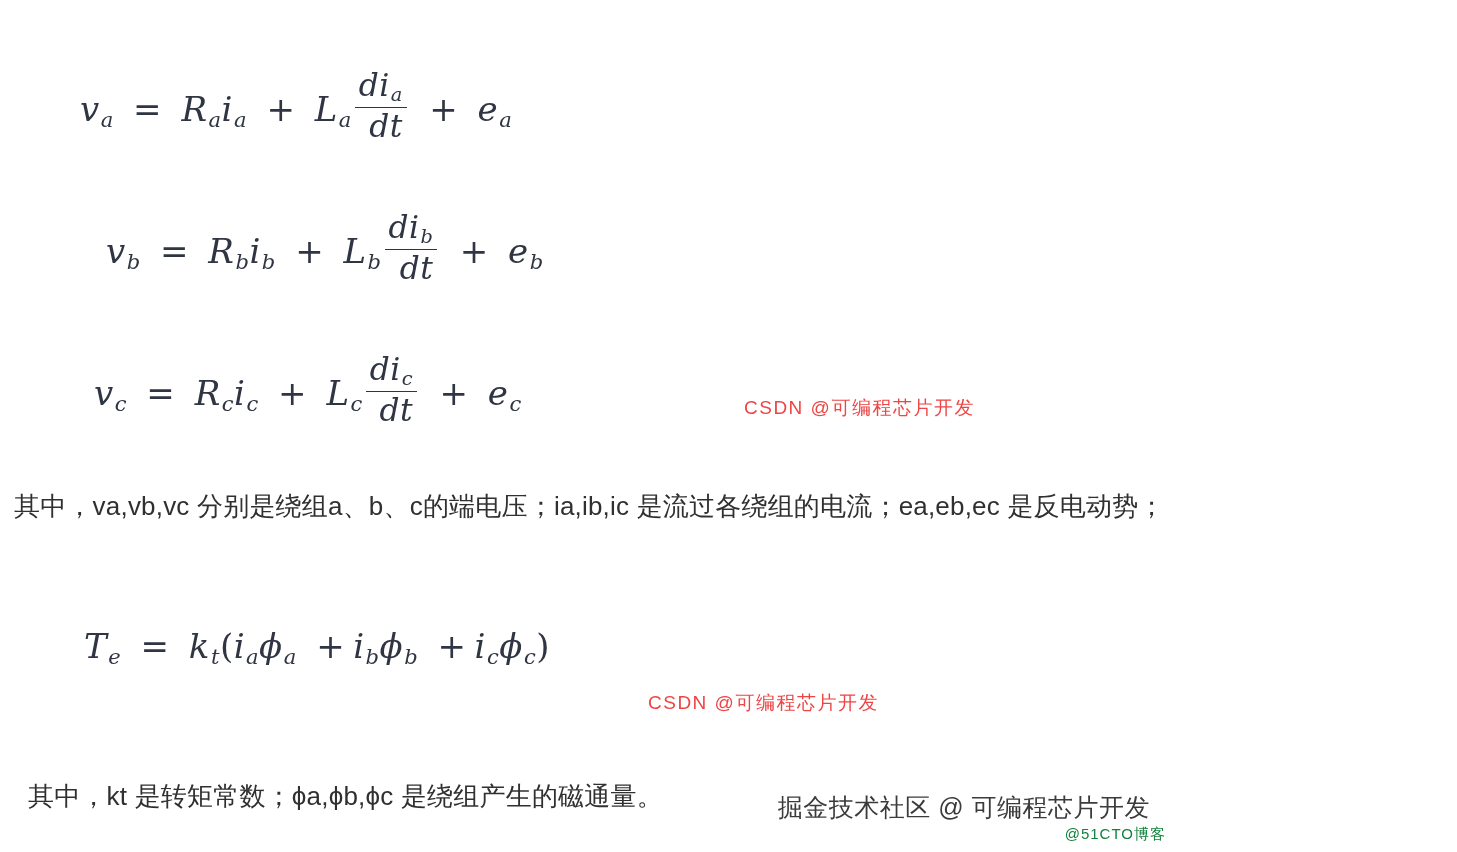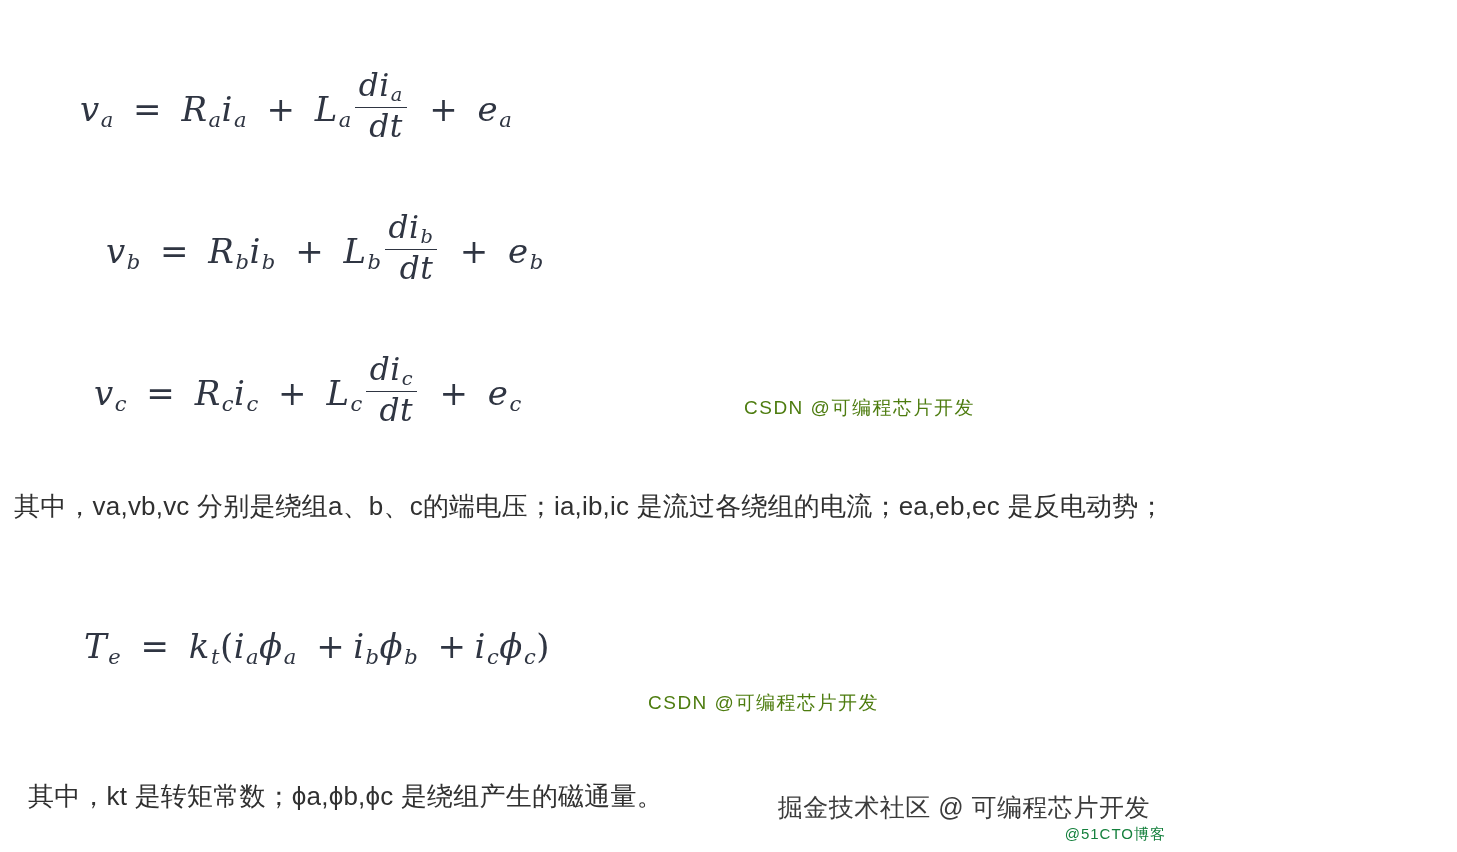--- a/index.html
+++ b/index.html
@@ -72,21 +72,21 @@
     font-family: "Liberation Sans", sans-serif;
     font-size: 26px;
     line-height: 48px;
     color: #303030;
     letter-spacing: 0.2px;
   }
 
   
   .watermark {
     position: absolute;
-    color: #4d7c0f;
+    color: #ef4444;
     font-size: 19px;
     font-family: "Liberation Sans", sans-serif;
     letter-spacing: 1.5px;
     user-select: none;
   }
   .footer-brand {
     position: absolute;
     right: 22px;
     bottom: 28px;
     color: #3b3b3b;

